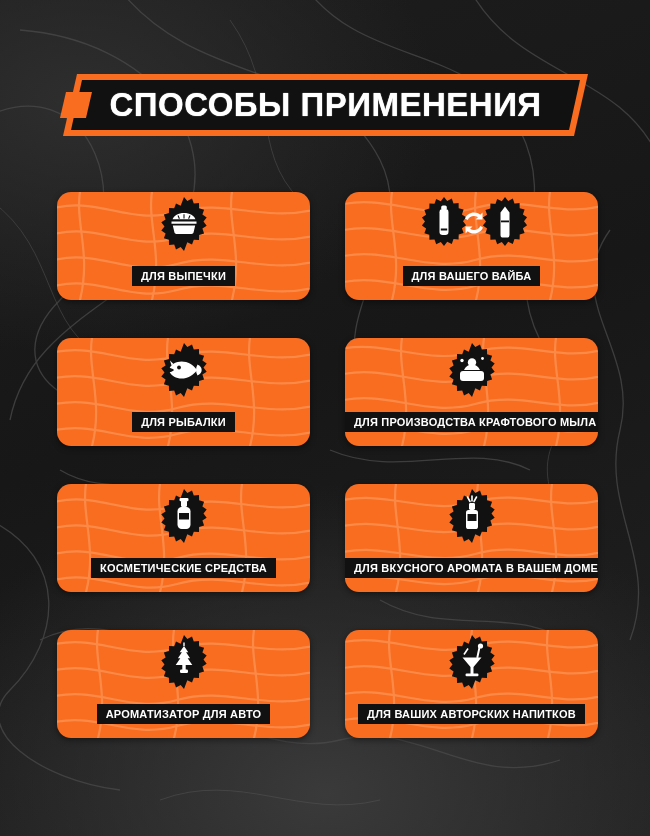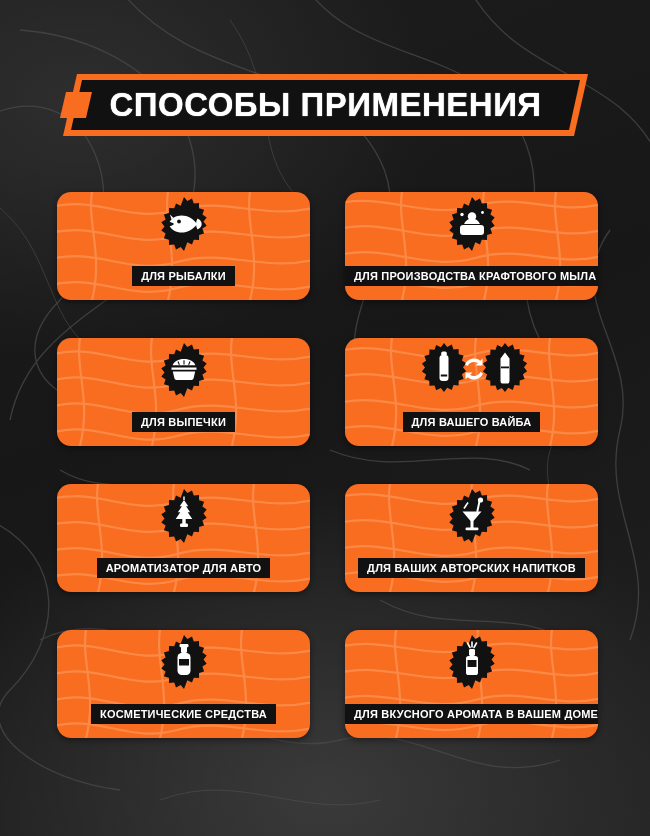--- a/index.html
+++ b/index.html
@@ -202,20 +202,89 @@
     <div class="title-text">СПОСОБЫ ПРИМЕНЕНИЯ</div>
   </div>
 
   <div class="grid">
 
     <div class="row">
       <div class="card left">
         <div class="card-texture">
           <svg viewBox="0 0 253 108" preserveAspectRatio="none" xmlns="http://www.w3.org/2000/svg" fill="none">
             <g stroke="#ffb07a" stroke-width="2.2" opacity="0.8">
+              <path d="M-10 18 C 40 2, 70 34, 120 20 C 170 6, 210 32, 263 16"></path>
+              <path d="M-10 44 C 40 28, 70 60, 120 46 C 170 32, 210 58, 263 42"></path>
+              <path d="M-10 70 C 40 54, 70 86, 120 72 C 170 58, 210 84, 263 68"></path>
+              <path d="M-10 96 C 40 80, 70 112, 120 98 C 170 84, 210 110, 263 94"></path>
+              <path d="M24 -6 C 16 30, 36 60, 22 112"></path>
+              <path d="M96 -6 C 88 30, 108 60, 94 112"></path>
+              <path d="M176 -6 C 168 30, 188 60, 174 112"></path>
+            </g>
+          </svg>
+        </div>
+        <div class="badge">
+          <svg viewBox="0 0 56 56" xmlns="http://www.w3.org/2000/svg">
+            <path fill="#111111" d="M28 1l3.3 3.9 4.7-2.3 1.8 4.9 5.2-.4.1 5.2 5 1.4-1.7 4.9 4.3 2.9-3.2 4.1 3.2 4.1-4.3 2.9 1.7 4.9-5 1.4-.1 5.2-5.2-.4-1.8 4.9-4.7-2.3L28 55l-3.3-3.9-4.7 2.3-1.8-4.9-5.2.4-.1-5.2-5-1.4 1.7-4.9L5.3 34.5 8.5 30.4 5.3 26.3l4.3-2.9-1.7-4.9 5-1.4.1-5.2 5.2.4 1.8-4.9 4.7 2.3z"></path>
+            <g fill="#ffffff">
+              <path d="M28 17c-5.6 0-10.3 2.7-11.4 6.2h22.8C38.3 19.7 33.6 17 28 17z"></path>
+              <path d="M15.5 25.5h25v2.2h-25z"></path>
+              <path d="M16.8 29.4h22.4l-1.6 6.8c-.2 1-1.1 1.7-2.1 1.7H20.5c-1 0-1.9-.7-2.1-1.7z"></path>
+              <path d="M22 19.5l1.4 3.2M28 18.2v4.2M34 19.5l-1.4 3.2" stroke="#111111" stroke-width="1.1"></path>
+            </g>
+          </svg>
+        </div>
+        <div class="card-label"><span>ДЛЯ ВЫПЕЧКИ</span></div>
+      </div>
+
+      <div class="card right">
+        <div class="card-texture">
+          <svg viewBox="0 0 253 108" preserveAspectRatio="none" xmlns="http://www.w3.org/2000/svg" fill="none">
+            <g stroke="#ffb07a" stroke-width="2.2" opacity="0.8">
+              <path d="M-10 14 C 40 0, 80 30, 130 16 C 180 2, 215 28, 263 12"></path>
+              <path d="M-10 40 C 40 26, 80 56, 130 42 C 180 28, 215 54, 263 38"></path>
+              <path d="M-10 66 C 40 52, 80 82, 130 68 C 180 54, 215 80, 263 64"></path>
+              <path d="M-10 92 C 40 78, 80 108, 130 94 C 180 80, 215 106, 263 90"></path>
+              <path d="M48 -6 C 40 30, 60 62, 46 112"></path>
+              <path d="M132 -6 C 124 30, 144 62, 130 112"></path>
+              <path d="M206 -6 C 198 30, 218 62, 204 112"></path>
+            </g>
+          </svg>
+        </div>
+        <div class="badge wide">
+          <svg viewBox="0 0 124 56" xmlns="http://www.w3.org/2000/svg">
+
+            <path fill="#111111" d="M34 1l3.2 3.9L41.8 2.6l1.7 4.9 5.1-.4.1 5.1 4.9 1.4-1.7 4.8 4.2 2.9-3.1 4 3.1 4-4.2 2.9 1.7 4.8-4.9 1.4-.1 5.1-5.1-.4-1.7 4.9-4.6-2.3L34 49.9l-3.2-3.9-4.6 2.3-1.7-4.9-5.1.4-.1-5.1-4.9-1.4 1.7-4.8-4.2-2.9 3.1-4-3.1-4 4.2-2.9-1.7-4.8 4.9-1.4.1-5.1 5.1.4 1.7-4.9 4.6 2.3z"></path>
+            <g fill="#ffffff">
+              <rect x="29.5" y="13" width="9" height="26" rx="3.2"></rect>
+              <rect x="31.2" y="9.5" width="5.6" height="4.4" rx="1.6"></rect>
+              <rect x="30.8" y="32.5" width="6.4" height="2" fill="#111111"></rect>
+            </g>
+
+            <path fill="#111111" d="M95 1l3.2 3.9 4.6-2.3 1.7 4.9 5.1-.4.1 5.1 4.9 1.4-1.7 4.8 4.2 2.9-3.1 4 3.1 4-4.2 2.9 1.7 4.8-4.9 1.4-.1 5.1-5.1-.4-1.7 4.9-4.6-2.3L95 49.9l-3.2-3.9-4.6 2.3-1.7-4.9-5.1.4-.1-5.1-4.9-1.4 1.7-4.8-4.2-2.9 3.1-4-3.1-4 4.2-2.9-1.7-4.8 4.9-1.4.1-5.1 5.1.4 1.7-4.9 4.6 2.3z"></path>
+            <g fill="#ffffff">
+              <path d="M90.5 16.5l4.5-6 4.5 6v22.5a2.6 2.6 0 0 1-2.6 2.6h-3.8a2.6 2.6 0 0 1-2.6-2.6z"></path>
+              <rect x="91" y="24.5" width="8" height="1.8" fill="#111111"></rect>
+            </g>
+
+            <g fill="#ffffff">
+              <path d="M55 22.5c1.5-3.6 5-6 9-6 2.4 0 4.6.9 6.3 2.3l2.2-2.2v7h-7l2.4-2.4a6.7 6.7 0 0 0-3.9-1.2c-2.8 0-5.2 1.6-6.3 4z"></path>
+              <path d="M73 31.5c-1.5 3.6-5 6-9 6-2.4 0-4.6-.9-6.3-2.3l-2.2 2.2v-7h7l-2.4 2.4c1.1.8 2.4 1.2 3.9 1.2 2.8 0 5.2-1.6 6.3-4z"></path>
+            </g>
+          </svg>
+        </div>
+        <div class="card-label"><span>ДЛЯ ВАШЕГО ВАЙБА</span></div>
+      </div>
+    </div>
+
+    <div class="row">
+      <div class="card left">
+        <div class="card-texture">
+          <svg viewBox="0 0 253 108" preserveAspectRatio="none" xmlns="http://www.w3.org/2000/svg" fill="none">
+            <g stroke="#ffb07a" stroke-width="2.2" opacity="0.8">
               <path d="M-10 16 C 40 2, 70 32, 120 18 C 170 4, 210 30, 263 14"></path>
               <path d="M-10 42 C 40 28, 70 58, 120 44 C 170 30, 210 56, 263 40"></path>
               <path d="M-10 68 C 40 54, 70 84, 120 70 C 170 56, 210 82, 263 66"></path>
               <path d="M-10 94 C 40 80, 70 110, 120 96 C 170 82, 210 108, 263 92"></path>
               <path d="M36 -6 C 28 30, 48 62, 34 112"></path>
               <path d="M112 -6 C 104 30, 124 62, 110 112"></path>
               <path d="M194 -6 C 186 30, 206 62, 192 112"></path>
             </g>
           </svg>
         </div>
@@ -261,81 +330,70 @@
         </div>
         <div class="card-label"><span>ДЛЯ ПРОИЗВОДСТВА КРАФТОВОГО МЫЛА</span></div>
       </div>
     </div>
 
     <div class="row">
       <div class="card left">
         <div class="card-texture">
           <svg viewBox="0 0 253 108" preserveAspectRatio="none" xmlns="http://www.w3.org/2000/svg" fill="none">
             <g stroke="#ffb07a" stroke-width="2.2" opacity="0.8">
-              <path d="M-10 18 C 40 2, 70 34, 120 20 C 170 6, 210 32, 263 16"></path>
-              <path d="M-10 44 C 40 28, 70 60, 120 46 C 170 32, 210 58, 263 42"></path>
-              <path d="M-10 70 C 40 54, 70 86, 120 72 C 170 58, 210 84, 263 68"></path>
-              <path d="M-10 96 C 40 80, 70 112, 120 98 C 170 84, 210 110, 263 94"></path>
-              <path d="M24 -6 C 16 30, 36 60, 22 112"></path>
-              <path d="M96 -6 C 88 30, 108 60, 94 112"></path>
-              <path d="M176 -6 C 168 30, 188 60, 174 112"></path>
-            </g>
-          </svg>
-        </div>
-        <div class="badge">
-          <svg viewBox="0 0 56 56" xmlns="http://www.w3.org/2000/svg">
-            <path fill="#111111" d="M28 1l3.3 3.9 4.7-2.3 1.8 4.9 5.2-.4.1 5.2 5 1.4-1.7 4.9 4.3 2.9-3.2 4.1 3.2 4.1-4.3 2.9 1.7 4.9-5 1.4-.1 5.2-5.2-.4-1.8 4.9-4.7-2.3L28 55l-3.3-3.9-4.7 2.3-1.8-4.9-5.2.4-.1-5.2-5-1.4 1.7-4.9L5.3 34.5 8.5 30.4 5.3 26.3l4.3-2.9-1.7-4.9 5-1.4.1-5.2 5.2.4 1.8-4.9 4.7 2.3z"></path>
-            <g fill="#ffffff">
-              <path d="M28 17c-5.6 0-10.3 2.7-11.4 6.2h22.8C38.3 19.7 33.6 17 28 17z"></path>
-              <path d="M15.5 25.5h25v2.2h-25z"></path>
-              <path d="M16.8 29.4h22.4l-1.6 6.8c-.2 1-1.1 1.7-2.1 1.7H20.5c-1 0-1.9-.7-2.1-1.7z"></path>
-              <path d="M22 19.5l1.4 3.2M28 18.2v4.2M34 19.5l-1.4 3.2" stroke="#111111" stroke-width="1.1"></path>
-            </g>
-          </svg>
-        </div>
-        <div class="card-label"><span>ДЛЯ ВЫПЕЧКИ</span></div>
+              <path d="M-10 20 C 40 4, 70 36, 120 22 C 170 8, 210 34, 263 18"></path>
+              <path d="M-10 46 C 40 30, 70 62, 120 48 C 170 34, 210 60, 263 44"></path>
+              <path d="M-10 72 C 40 56, 70 88, 120 74 C 170 60, 210 86, 263 70"></path>
+              <path d="M-10 98 C 40 82, 70 114, 120 100 C 170 86, 210 112, 263 96"></path>
+              <path d="M30 -6 C 22 30, 42 62, 28 112"></path>
+              <path d="M104 -6 C 96 30, 116 62, 102 112"></path>
+              <path d="M186 -6 C 178 30, 198 62, 184 112"></path>
+            </g>
+          </svg>
+        </div>
+        <div class="badge">
+          <svg viewBox="0 0 56 56" xmlns="http://www.w3.org/2000/svg">
+            <path fill="#111111" d="M28 1l3.3 3.9 4.7-2.3 1.8 4.9 5.2-.4.1 5.2 5 1.4-1.7 4.9 4.3 2.9-3.2 4.1 3.2 4.1-4.3 2.9 1.7 4.9-5 1.4-.1 5.2-5.2-.4-1.8 4.9-4.7-2.3L28 55l-3.3-3.9-4.7 2.3-1.8-4.9-5.2.4-.1-5.2-5-1.4 1.7-4.9-4.3-2.9 3.2-4.1-3.2-4.1 4.3-2.9-1.7-4.9 5-1.4.1-5.2 5.2.4 1.8-4.9 4.7 2.3z"></path>
+            <g fill="#ffffff">
+              <rect x="21.5" y="19" width="13" height="22" rx="4.2"></rect>
+              <rect x="25" y="12" width="6" height="7" rx="1.6"></rect>
+              <rect x="23.5" y="10" width="9" height="3.2" rx="1.3"></rect>
+              <rect x="23" y="25" width="10" height="6.5" fill="#111111"></rect>
+            </g>
+          </svg>
+        </div>
+        <div class="card-label"><span>КОСМЕТИЧЕСКИЕ СРЕДСТВА</span></div>
       </div>
 
       <div class="card right">
         <div class="card-texture">
           <svg viewBox="0 0 253 108" preserveAspectRatio="none" xmlns="http://www.w3.org/2000/svg" fill="none">
             <g stroke="#ffb07a" stroke-width="2.2" opacity="0.8">
-              <path d="M-10 14 C 40 0, 80 30, 130 16 C 180 2, 215 28, 263 12"></path>
-              <path d="M-10 40 C 40 26, 80 56, 130 42 C 180 28, 215 54, 263 38"></path>
-              <path d="M-10 66 C 40 52, 80 82, 130 68 C 180 54, 215 80, 263 64"></path>
-              <path d="M-10 92 C 40 78, 80 108, 130 94 C 180 80, 215 106, 263 90"></path>
-              <path d="M48 -6 C 40 30, 60 62, 46 112"></path>
-              <path d="M132 -6 C 124 30, 144 62, 130 112"></path>
-              <path d="M206 -6 C 198 30, 218 62, 204 112"></path>
-            </g>
-          </svg>
-        </div>
-        <div class="badge wide">
-          <svg viewBox="0 0 124 56" xmlns="http://www.w3.org/2000/svg">
-
-            <path fill="#111111" d="M34 1l3.2 3.9L41.8 2.6l1.7 4.9 5.1-.4.1 5.1 4.9 1.4-1.7 4.8 4.2 2.9-3.1 4 3.1 4-4.2 2.9 1.7 4.8-4.9 1.4-.1 5.1-5.1-.4-1.7 4.9-4.6-2.3L34 49.9l-3.2-3.9-4.6 2.3-1.7-4.9-5.1.4-.1-5.1-4.9-1.4 1.7-4.8-4.2-2.9 3.1-4-3.1-4 4.2-2.9-1.7-4.8 4.9-1.4.1-5.1 5.1.4 1.7-4.9 4.6 2.3z"></path>
-            <g fill="#ffffff">
-              <rect x="29.5" y="13" width="9" height="26" rx="3.2"></rect>
-              <rect x="31.2" y="9.5" width="5.6" height="4.4" rx="1.6"></rect>
-              <rect x="30.8" y="32.5" width="6.4" height="2" fill="#111111"></rect>
-            </g>
-
-            <path fill="#111111" d="M95 1l3.2 3.9 4.6-2.3 1.7 4.9 5.1-.4.1 5.1 4.9 1.4-1.7 4.8 4.2 2.9-3.1 4 3.1 4-4.2 2.9 1.7 4.8-4.9 1.4-.1 5.1-5.1-.4-1.7 4.9-4.6-2.3L95 49.9l-3.2-3.9-4.6 2.3-1.7-4.9-5.1.4-.1-5.1-4.9-1.4 1.7-4.8-4.2-2.9 3.1-4-3.1-4 4.2-2.9-1.7-4.8 4.9-1.4.1-5.1 5.1.4 1.7-4.9 4.6 2.3z"></path>
-            <g fill="#ffffff">
-              <path d="M90.5 16.5l4.5-6 4.5 6v22.5a2.6 2.6 0 0 1-2.6 2.6h-3.8a2.6 2.6 0 0 1-2.6-2.6z"></path>
-              <rect x="91" y="24.5" width="8" height="1.8" fill="#111111"></rect>
-            </g>
-
-            <g fill="#ffffff">
-              <path d="M55 22.5c1.5-3.6 5-6 9-6 2.4 0 4.6.9 6.3 2.3l2.2-2.2v7h-7l2.4-2.4a6.7 6.7 0 0 0-3.9-1.2c-2.8 0-5.2 1.6-6.3 4z"></path>
-              <path d="M73 31.5c-1.5 3.6-5 6-9 6-2.4 0-4.6-.9-6.3-2.3l-2.2 2.2v-7h7l-2.4 2.4c1.1.8 2.4 1.2 3.9 1.2 2.8 0 5.2-1.6 6.3-4z"></path>
-            </g>
-          </svg>
-        </div>
-        <div class="card-label"><span>ДЛЯ ВАШЕГО ВАЙБА</span></div>
+              <path d="M-10 18 C 40 4, 80 32, 130 18 C 180 4, 215 30, 263 14"></path>
+              <path d="M-10 44 C 40 30, 80 58, 130 44 C 180 30, 215 56, 263 40"></path>
+              <path d="M-10 70 C 40 56, 80 84, 130 70 C 180 56, 215 82, 263 66"></path>
+              <path d="M-10 96 C 40 82, 80 110, 130 96 C 180 82, 215 108, 263 92"></path>
+              <path d="M52 -6 C 44 30, 64 62, 50 112"></path>
+              <path d="M134 -6 C 126 30, 146 62, 132 112"></path>
+              <path d="M208 -6 C 200 30, 220 62, 206 112"></path>
+            </g>
+          </svg>
+        </div>
+        <div class="badge">
+          <svg viewBox="0 0 56 56" xmlns="http://www.w3.org/2000/svg">
+            <path fill="#111111" d="M28 1l3.3 3.9 4.7-2.3 1.8 4.9 5.2-.4.1 5.2 5 1.4-1.7 4.9 4.3 2.9-3.2 4.1 3.2 4.1-4.3 2.9 1.7 4.9-5 1.4-.1 5.2-5.2-.4-1.8 4.9-4.7-2.3L28 55l-3.3-3.9-4.7 2.3-1.8-4.9-5.2.4-.1-5.2-5-1.4 1.7-4.9-4.3-2.9 3.2-4.1-3.2-4.1 4.3-2.9-1.7-4.9 5-1.4.1-5.2 5.2.4 1.8-4.9 4.7 2.3z"></path>
+            <g fill="#ffffff">
+              <rect x="22" y="22" width="12" height="19" rx="2.6"></rect>
+              <rect x="25" y="15" width="6" height="7" rx="1.4"></rect>
+              <rect x="23.5" y="26" width="9" height="7" fill="#111111"></rect>
+              <path d="M26 13.5l-2.5-4.5M30 13.5l2.5-4.5M28 13v-5" stroke="#ffffff" stroke-width="1.6" fill="none" stroke-linecap="round"></path>
+            </g>
+          </svg>
+        </div>
+        <div class="card-label"><span>ДЛЯ ВКУСНОГО АРОМАТА В ВАШЕМ ДОМЕ</span></div>
       </div>
     </div>
 
     <div class="row">
       <div class="card left">
         <div class="card-texture">
           <svg viewBox="0 0 253 108" preserveAspectRatio="none" xmlns="http://www.w3.org/2000/svg" fill="none">
             <g stroke="#ffb07a" stroke-width="2.2" opacity="0.8">
               <path d="M-10 16 C 40 2, 70 32, 120 18 C 170 4, 210 30, 263 14"></path>
               <path d="M-10 42 C 40 28, 70 58, 120 44 C 170 30, 210 56, 263 40"></path>
@@ -384,72 +442,14 @@
               <rect x="33.5" y="12" width="2" height="12" transform="rotate(12 34.5 18)"></rect>
               <circle cx="36.5" cy="12" r="2.6"></circle>
               <path d="M20 20.5l4-6" stroke="#ffffff" stroke-width="1.6" fill="none"></path>
             </g>
           </svg>
         </div>
         <div class="card-label"><span>ДЛЯ ВАШИХ АВТОРСКИХ НАПИТКОВ</span></div>
       </div>
     </div>
 
-    <div class="row">
-      <div class="card left">
-        <div class="card-texture">
-          <svg viewBox="0 0 253 108" preserveAspectRatio="none" xmlns="http://www.w3.org/2000/svg" fill="none">
-            <g stroke="#ffb07a" stroke-width="2.2" opacity="0.8">
-              <path d="M-10 20 C 40 4, 70 36, 120 22 C 170 8, 210 34, 263 18"></path>
-              <path d="M-10 46 C 40 30, 70 62, 120 48 C 170 34, 210 60, 263 44"></path>
-              <path d="M-10 72 C 40 56, 70 88, 120 74 C 170 60, 210 86, 263 70"></path>
-              <path d="M-10 98 C 40 82, 70 114, 120 100 C 170 86, 210 112, 263 96"></path>
-              <path d="M30 -6 C 22 30, 42 62, 28 112"></path>
-              <path d="M104 -6 C 96 30, 116 62, 102 112"></path>
-              <path d="M186 -6 C 178 30, 198 62, 184 112"></path>
-            </g>
-          </svg>
-        </div>
-        <div class="badge">
-          <svg viewBox="0 0 56 56" xmlns="http://www.w3.org/2000/svg">
-            <path fill="#111111" d="M28 1l3.3 3.9 4.7-2.3 1.8 4.9 5.2-.4.1 5.2 5 1.4-1.7 4.9 4.3 2.9-3.2 4.1 3.2 4.1-4.3 2.9 1.7 4.9-5 1.4-.1 5.2-5.2-.4-1.8 4.9-4.7-2.3L28 55l-3.3-3.9-4.7 2.3-1.8-4.9-5.2.4-.1-5.2-5-1.4 1.7-4.9-4.3-2.9 3.2-4.1-3.2-4.1 4.3-2.9-1.7-4.9 5-1.4.1-5.2 5.2.4 1.8-4.9 4.7 2.3z"></path>
-            <g fill="#ffffff">
-              <rect x="21.5" y="19" width="13" height="22" rx="4.2"></rect>
-              <rect x="25" y="12" width="6" height="7" rx="1.6"></rect>
-              <rect x="23.5" y="10" width="9" height="3.2" rx="1.3"></rect>
-              <rect x="23" y="25" width="10" height="6.5" fill="#111111"></rect>
-            </g>
-          </svg>
-        </div>
-        <div class="card-label"><span>КОСМЕТИЧЕСКИЕ СРЕДСТВА</span></div>
-      </div>
-
-      <div class="card right">
-        <div class="card-texture">
-          <svg viewBox="0 0 253 108" preserveAspectRatio="none" xmlns="http://www.w3.org/2000/svg" fill="none">
-            <g stroke="#ffb07a" stroke-width="2.2" opacity="0.8">
-              <path d="M-10 18 C 40 4, 80 32, 130 18 C 180 4, 215 30, 263 14"></path>
-              <path d="M-10 44 C 40 30, 80 58, 130 44 C 180 30, 215 56, 263 40"></path>
-              <path d="M-10 70 C 40 56, 80 84, 130 70 C 180 56, 215 82, 263 66"></path>
-              <path d="M-10 96 C 40 82, 80 110, 130 96 C 180 82, 215 108, 263 92"></path>
-              <path d="M52 -6 C 44 30, 64 62, 50 112"></path>
-              <path d="M134 -6 C 126 30, 146 62, 132 112"></path>
-              <path d="M208 -6 C 200 30, 220 62, 206 112"></path>
-            </g>
-          </svg>
-        </div>
-        <div class="badge">
-          <svg viewBox="0 0 56 56" xmlns="http://www.w3.org/2000/svg">
-            <path fill="#111111" d="M28 1l3.3 3.9 4.7-2.3 1.8 4.9 5.2-.4.1 5.2 5 1.4-1.7 4.9 4.3 2.9-3.2 4.1 3.2 4.1-4.3 2.9 1.7 4.9-5 1.4-.1 5.2-5.2-.4-1.8 4.9-4.7-2.3L28 55l-3.3-3.9-4.7 2.3-1.8-4.9-5.2.4-.1-5.2-5-1.4 1.7-4.9-4.3-2.9 3.2-4.1-3.2-4.1 4.3-2.9-1.7-4.9 5-1.4.1-5.2 5.2.4 1.8-4.9 4.7 2.3z"></path>
-            <g fill="#ffffff">
-              <rect x="22" y="22" width="12" height="19" rx="2.6"></rect>
-              <rect x="25" y="15" width="6" height="7" rx="1.4"></rect>
-              <rect x="23.5" y="26" width="9" height="7" fill="#111111"></rect>
-              <path d="M26 13.5l-2.5-4.5M30 13.5l2.5-4.5M28 13v-5" stroke="#ffffff" stroke-width="1.6" fill="none" stroke-linecap="round"></path>
-            </g>
-          </svg>
-        </div>
-        <div class="card-label"><span>ДЛЯ ВКУСНОГО АРОМАТА В ВАШЕМ ДОМЕ</span></div>
-      </div>
-    </div>
-
   </div>
 </div>
 
 </body></html>

